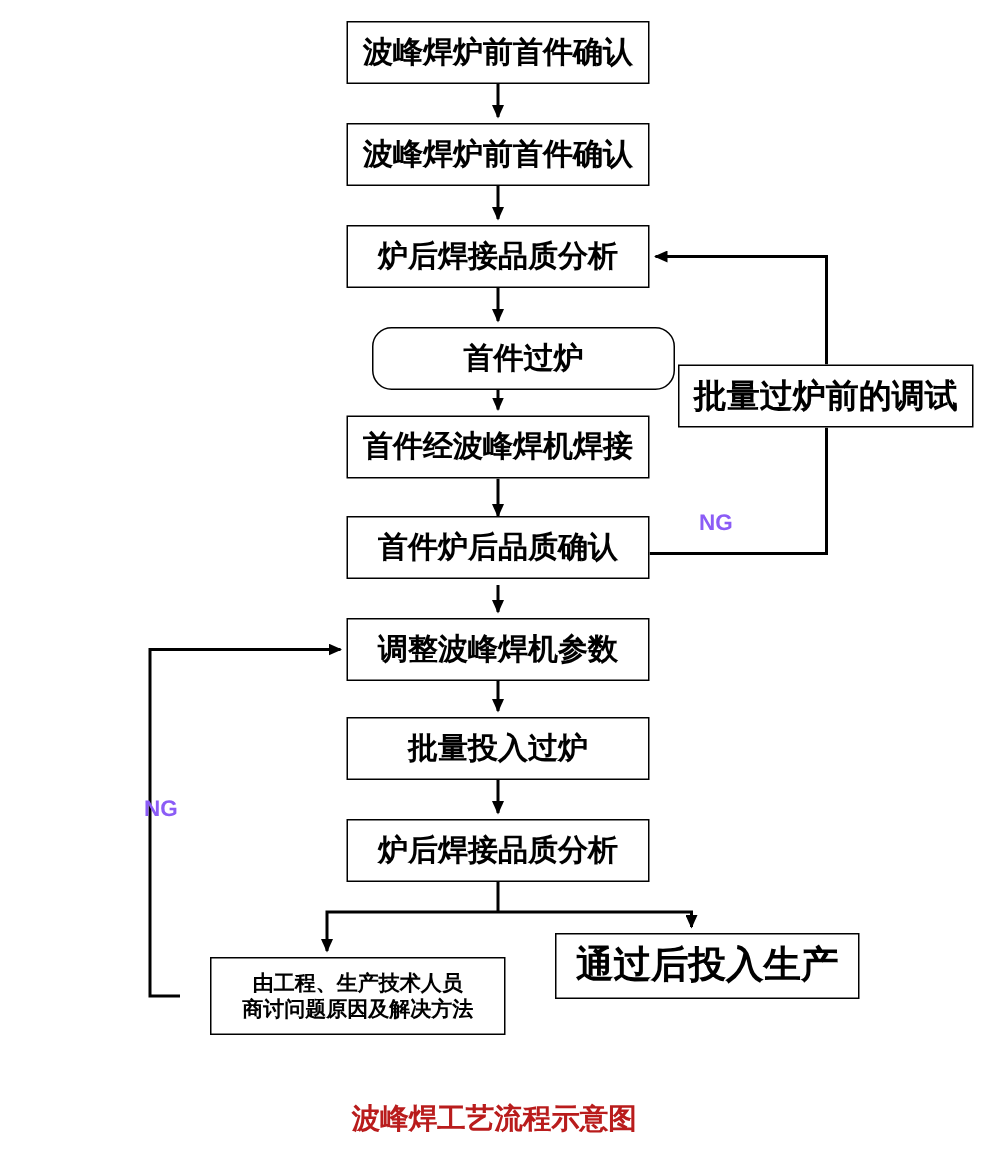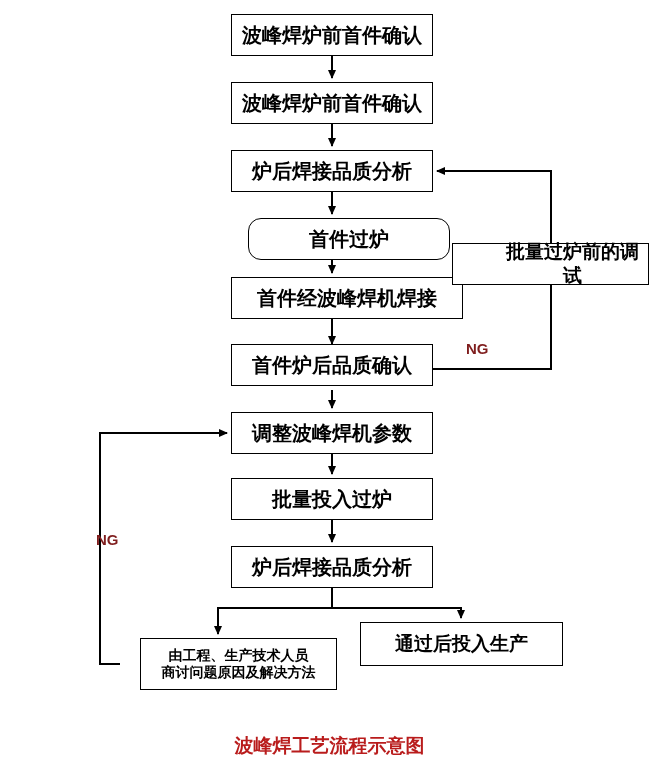--- a/index.html
+++ b/index.html
@@ -34,31 +34,31 @@
   .n-main {
     font-size: 20px;
   }
   .n-small {
     font-size: 14px;
     font-weight: bold;
     letter-spacing: 0px;
     margin-left: 20px;
   }
   .n-side {
-    font-size: 19px;
-    padding-left: 44px;
+    font-size: 22px;
   }
   .n-final {
-    font-size: 19px;
+    font-size: 25px;
+    margin-left: 10px;
   }
   .label {
     position: absolute;
     font-size: 15px;
     font-weight: bold;
-    color: #7f1d1d;
+    color: #8b5cf6;
     text-align: right;
   }
   .caption {
     position: absolute;
     font-size: 19px;
     font-weight: bold;
     color: #b91c1c;
     text-align: center;
     width: 100%;
     left: 0;
@@ -102,21 +102,21 @@
       <path d="M332 608 L461 608 L461 618" marker-end="url(#arrow)"></path>
 
       <path d="M120 664 L100 664 L100 433 L227 433" marker-end="url(#arrow)"></path>
     </g>
   </svg>
 
   <div class="node n-main" style="left:231px; top:14px; width:202px; height:42px;">波峰焊炉前首件确认</div>
   <div class="node n-main" style="left:231px; top:82px; width:202px; height:42px;">波峰焊炉前首件确认</div>
   <div class="node n-main" style="left:231px; top:150px; width:202px; height:42px;">炉后焊接品质分析</div>
   <div class="node n-main" style="left:248px; top:218px; width:202px; height:42px;border-radius:13px;">首件过炉</div>
-  <div class="node n-main" style="left:231px; top:277px; width:232px; height:42px;">首件经波峰焊机焊接</div>
+  <div class="node n-main" style="left:231px; top:277px; width:202px; height:42px;">首件经波峰焊机焊接</div>
   <div class="node n-main" style="left:231px; top:344px; width:202px; height:42px;">首件炉后品质确认</div>
   <div class="node n-main" style="left:231px; top:412px; width:202px; height:42px;">调整波峰焊机参数</div>
   <div class="node n-main" style="left:231px; top:478px; width:202px; height:42px;">批量投入过炉</div>
   <div class="node n-main" style="left:231px; top:546px; width:202px; height:42px;">炉后焊接品质分析</div>
   <div class="node n-side" style="left:452px; top:243px; width:197px; height:42px;">批量过炉前的调试</div>
   <div class="node n-small" style="left:120px; top:638px; width:197px; height:52px;">由工程、生产技术人员
 商讨问题原因及解决方法</div>
   <div class="node n-final" style="left:360px; top:622px; width:203px; height:44px;">通过后投入生产</div>
 
   <div class="label" style="left:466px; top:340px;">NG</div>

